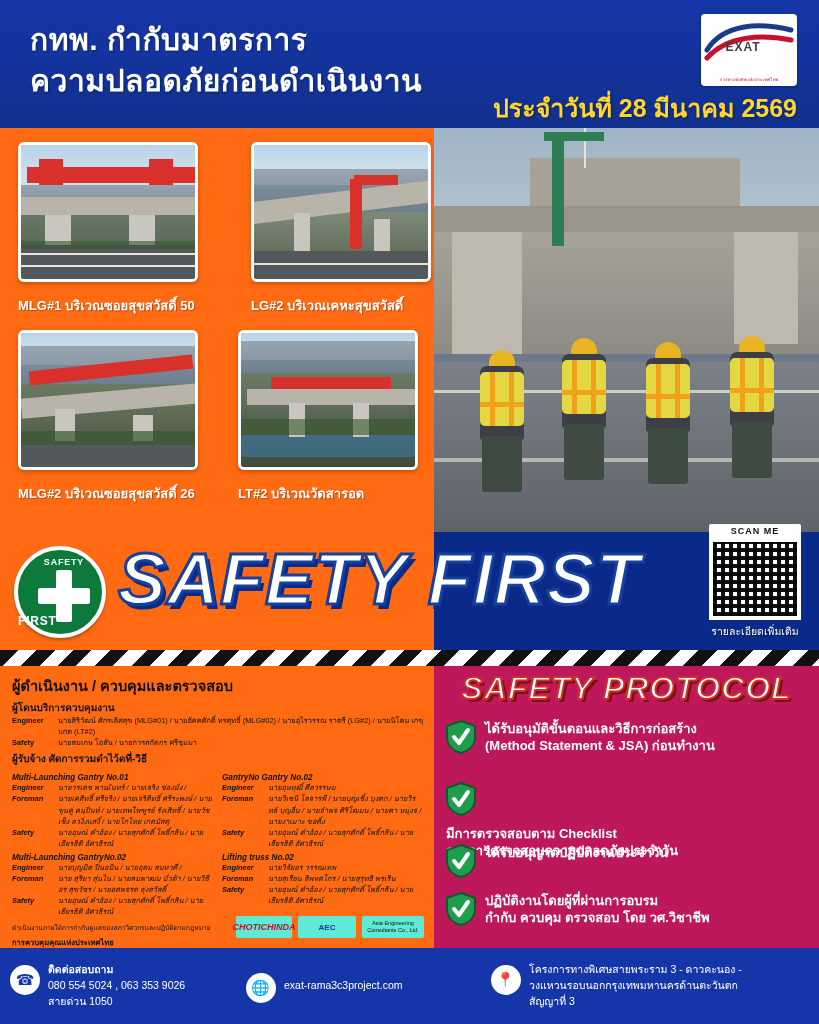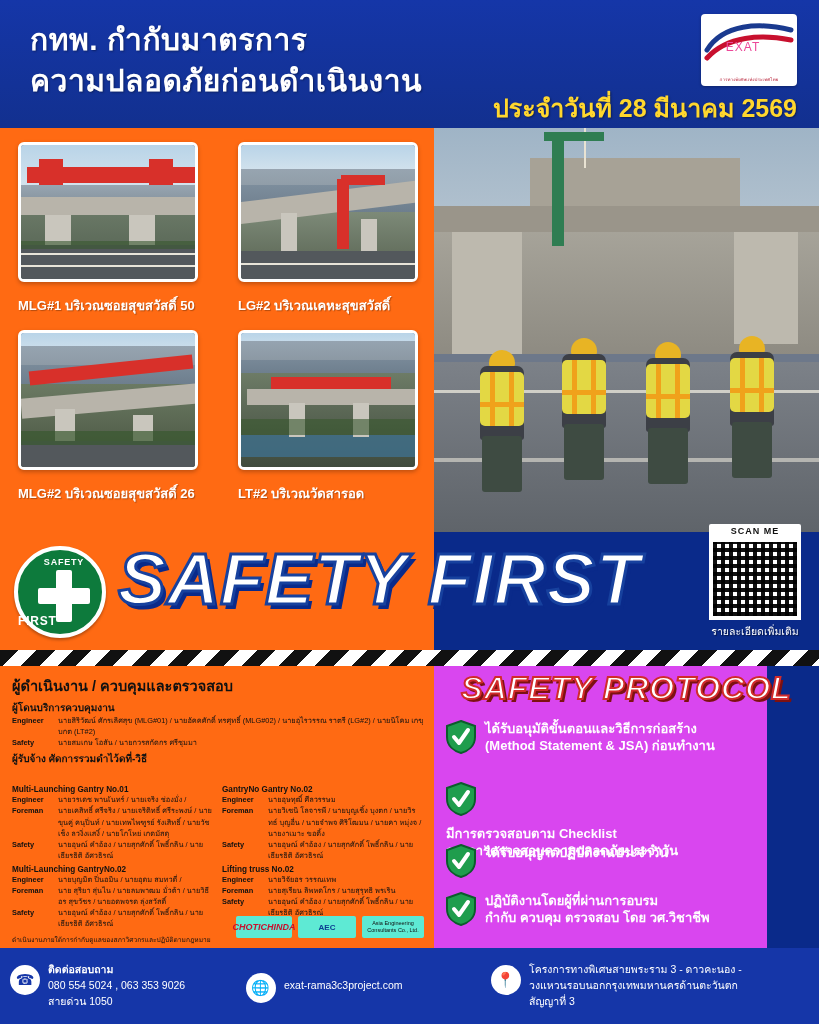--- a/index.html
+++ b/index.html
@@ -30,21 +30,21 @@
   }
   .logo-box {
     position: absolute; right: 22px; top: 14px;
     width: 96px; height: 72px; background: #ffffff; border-radius: 4px;
     box-shadow: 0 1px 3px rgba(0,0,0,.3);
     overflow: hidden;
   }
   .logo-swoosh { position: absolute; left: 0; top: 6px; width: 96px; height: 42px; }
   .logo-text {
     position: absolute; left: 0; top: 26px; width: 84px; text-align: center;
-    font-size: 12px; font-weight: normal; color: #ec4899; letter-spacing: 1px;
+    font-size: 12px; font-weight: bold; color: #404040; letter-spacing: 1px;
   }
   .logo-sub {
     position: absolute; left: 0; bottom: 3px; width: 96px; text-align: center;
     font-size: 4.5px; color: #b3142c; letter-spacing: .1px;
   }
 
   .date-line {
     position: absolute; right: 22px; top: 128px;
     transform: translateY(-100%);
     color: #ffd72e; font-size: 25px; font-weight: bold;
@@ -60,21 +60,21 @@
   .photo-frame {
     width: 180px; height: 140px; border: 3px solid #ffffff; border-radius: 6px;
     overflow: hidden; position: relative; background: #5b7c9c;
     box-shadow: 0 2px 4px rgba(0,0,0,.25);
   }
   .photo-cap {
     margin-top: 13px; color: #ffffff; font-size: 13px; font-weight: bold;
     text-shadow: 1px 1px 1px rgba(0,0,0,.3);
   }
   #cell0 { left: 18px; top: 14px; }
-  #cell1 { left: 238px; top: 14px; }
+  #cell1 { left: 251px; top: 14px; }
   #cell2 { left: 18px; top: 202px; }
   #cell3 { left: 238px; top: 202px; }
 
   
   .sky { position:absolute; left:0; top:0; width:100%; height:45%; background:linear-gradient(180deg,#b9d4e8,#dfe9ef); }
   .ground { position:absolute; left:0; bottom:0; width:100%; height:58%; background:linear-gradient(180deg,#6e7d6a,#4f5c4d); }
   .city { position:absolute; left:0; top:26%; width:100%; height:26%; background:linear-gradient(180deg,#8d9aa6,#6f7d89); opacity:.85; }
   .pier { position:absolute; background:#c9c6bd; }
   .deck { position:absolute; background:#b8b4aa; }
   .redtruss { position:absolute; background:#d8302a; }
@@ -153,43 +153,43 @@
     background: repeating-linear-gradient(135deg,#111 0 13px,#ffffff 13px 26px);
   }
 
   
   .left-panel {
     position: absolute; left: 0; top: 666px; width: 434px; height: 282px;
     background: #ff6a13; padding: 8px 10px 0 12px; color: #111;
   }
   .lp-h1 { font-size: 14.5px; font-weight: bold; color:#111; margin-bottom:2px; }
   .lp-h2 { font-size: 10px; font-weight: bold; color:#111; margin-top:3px; }
-  .lp-cols { display:flex; gap:10px; margin-top:15px; }
+  .lp-cols { display:flex; gap:10px; margin-top:3px;font-style:italic; }
   .lp-col { width: 200px; }
   .lp-sub { font-size: 8.2px; font-weight:bold; margin-top:4px; }
   .lp-line { font-size: 7.4px; line-height: 1.5; display:flex; }
   .lp-key { width:46px; flex:0 0 46px; font-weight:bold; }
   .lp-val { flex:1; }
   .lp-foot { font-size:6.6px; margin-top:4px; }
   .lp-foot2 { font-size:7.6px; font-weight:bold; margin-top:3px; }
 
   
   .sponsors { position:absolute; left:236px; bottom:10px; display:flex; gap:6px; align-items:center; }
   .sp { background:#5eead4; border-radius:2px; display:flex; align-items:center; justify-content:center; }
   .sp1 { width:56px; height:22px; }
   .sp2 { width:58px; height:22px; }
   .sp3 { width:62px; height:22px; }
   .sp-t1 { color:#c8102e; font-size:9px; font-weight:bold; font-style:italic; }
   .sp-t2 { color:#0b3d91; font-size:8px; font-weight:bold; }
   .sp-t3 { color:#111; font-size:5.5px; text-align:center; line-height:1.2; }
 
   
   .right-panel {
-    position: absolute; left: 434px; top: 666px; width: 333px; height: 282px;
-    background: #d946ef;
+    position: absolute; left: 434px; top: 666px; width: 385px; height: 282px;
+    background: #be185d;
   }
   .rp-title {
     position:absolute; left:0; top:4px; width:385px; text-align:center;
     font-size: 32px; font-weight: bold; font-style: italic;
     color:#ffffff; -webkit-text-stroke:2px #d12b2b; text-shadow:3px 3px 0 #7d1111;
     letter-spacing:1px;
   }
   .rp-item { position:absolute; left:12px; width:370px; display:flex; gap:9px; align-items:flex-start; }
   .shield { flex:0 0 30px; width:30px; height:34px; position:relative; }
   .shield svg { display:block; }

